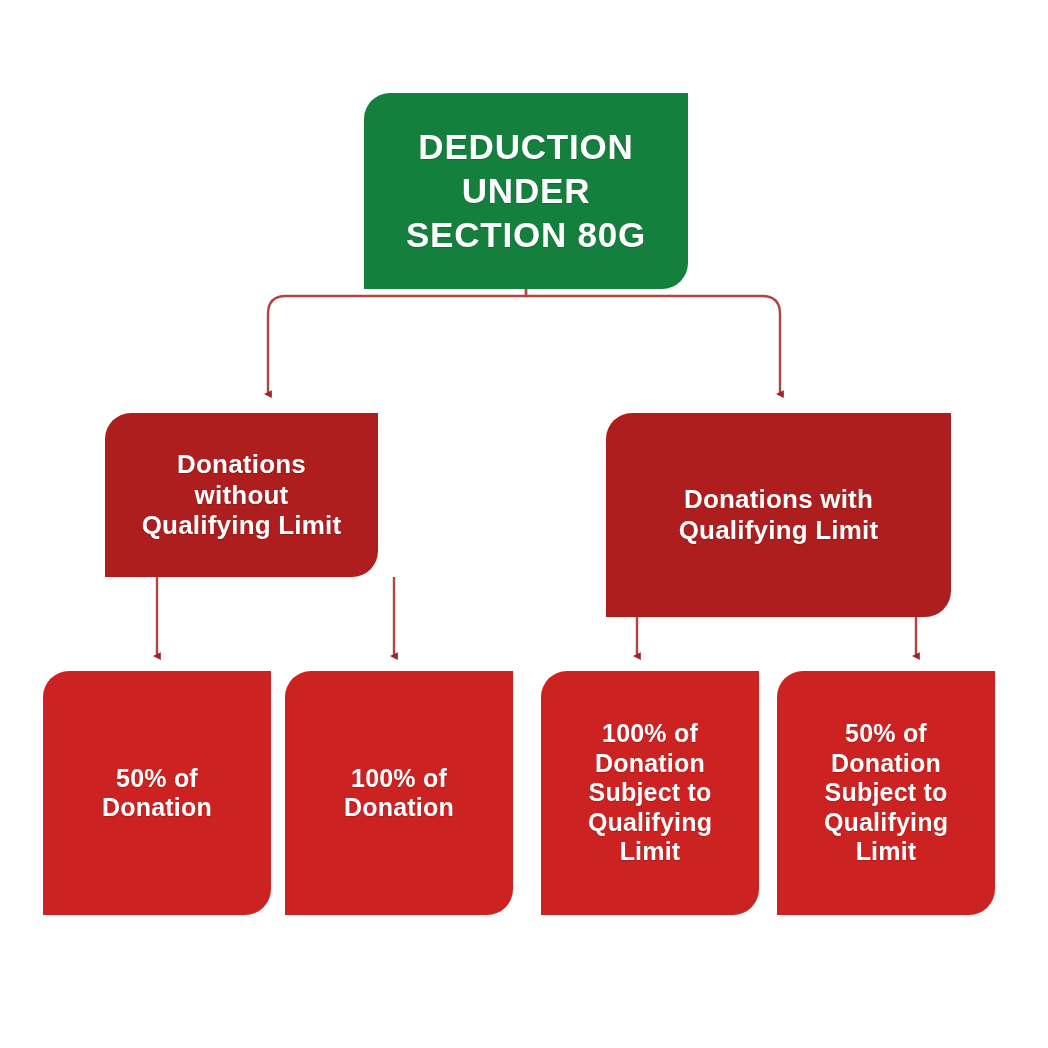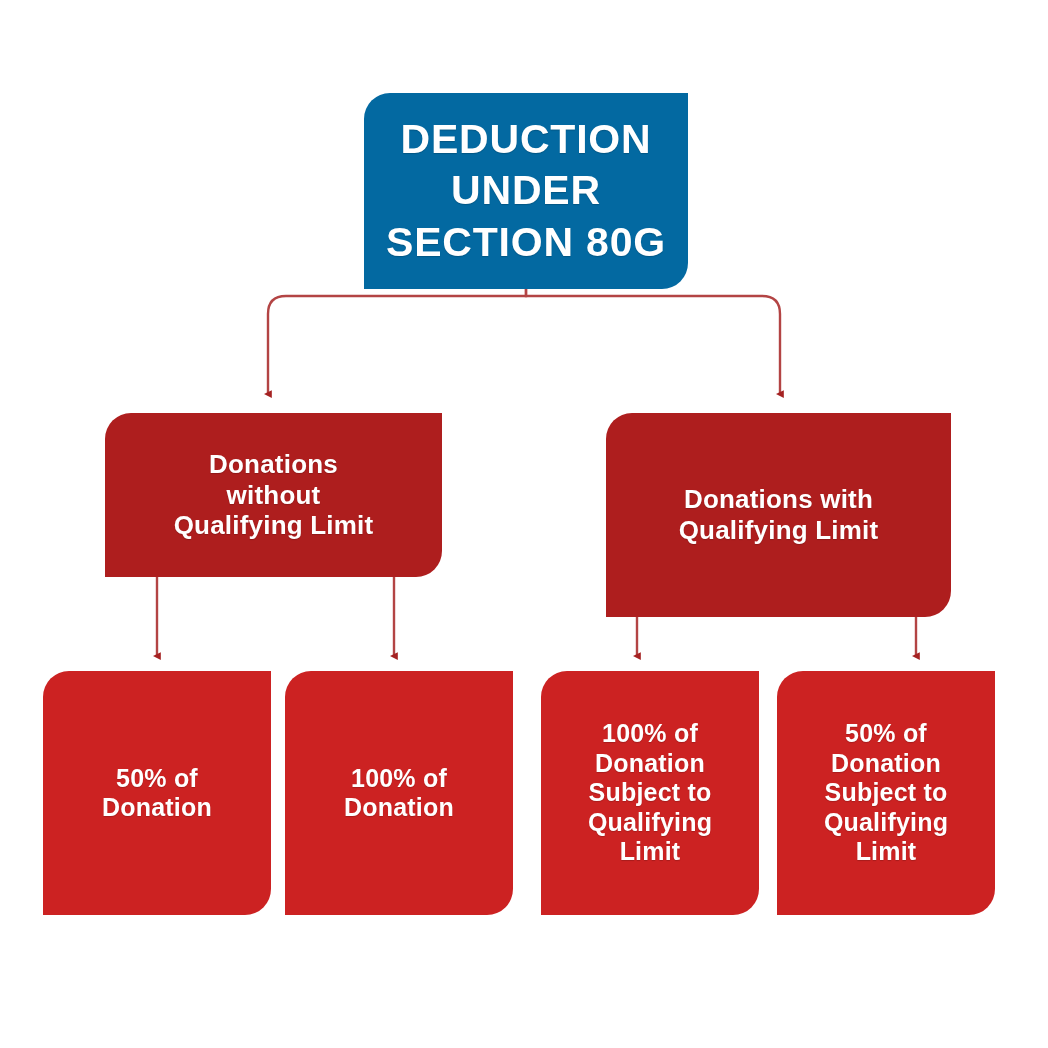--- a/index.html
+++ b/index.html
@@ -49,31 +49,31 @@
     box-sizing: border-box;
     white-space: pre-line;
   }
 
   
   #node-root {
     left: 364px;
     top: 93px;
     width: 324px;
     height: 196px;
-    background: #0369a1;
-    font-size: 41px;
+    background: #15803d;
+    font-size: 35px;
     letter-spacing: 0.8px;
     line-height: 1.25;
   }
 
   
   #node-without-limit {
     left: 105px;
     top: 413px;
-    width: 337px;
+    width: 273px;
     height: 164px;
     background: #AE1E1E;
     font-size: 26px;
   }
   #node-with-limit {
     left: 606px;
     top: 413px;
     width: 345px;
     height: 204px;
     background: #AE1E1E;

